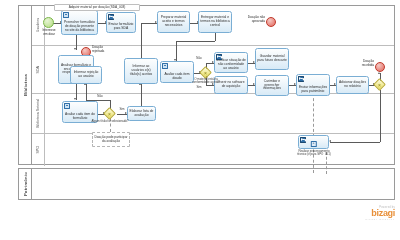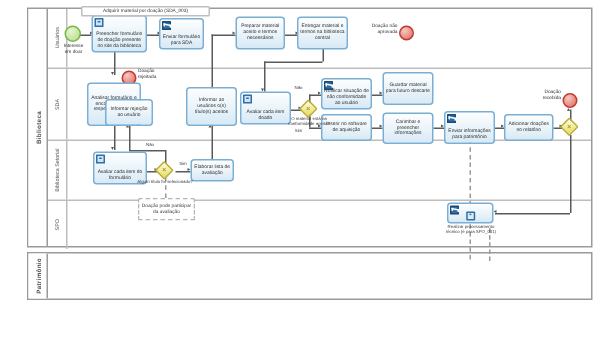--- a/index.html
+++ b/index.html
@@ -313,14 +313,19 @@
   <div class="lbl sm" style="left:194px;top:86px;width:10px;">Sim</div>
 
   <div class="note" style="left:54px;top:4px;width:86px;height:7px;">
     <span>Adquirir material por doação (SDA_003)</span>
   </div>
 
   <div class="note dashed" style="left:92px;top:132px;width:38px;height:15px;">
     <span>Doação pode participar da avaliação</span>
   </div>
 
+  <div class="logo">
+    <div class="pb">Powered by</div>
+    <div class="bz">bizagi</div>
+    <div class="tm">bizagi modeler</div>
+  </div>
 
 </div>
 
 </body></html>

